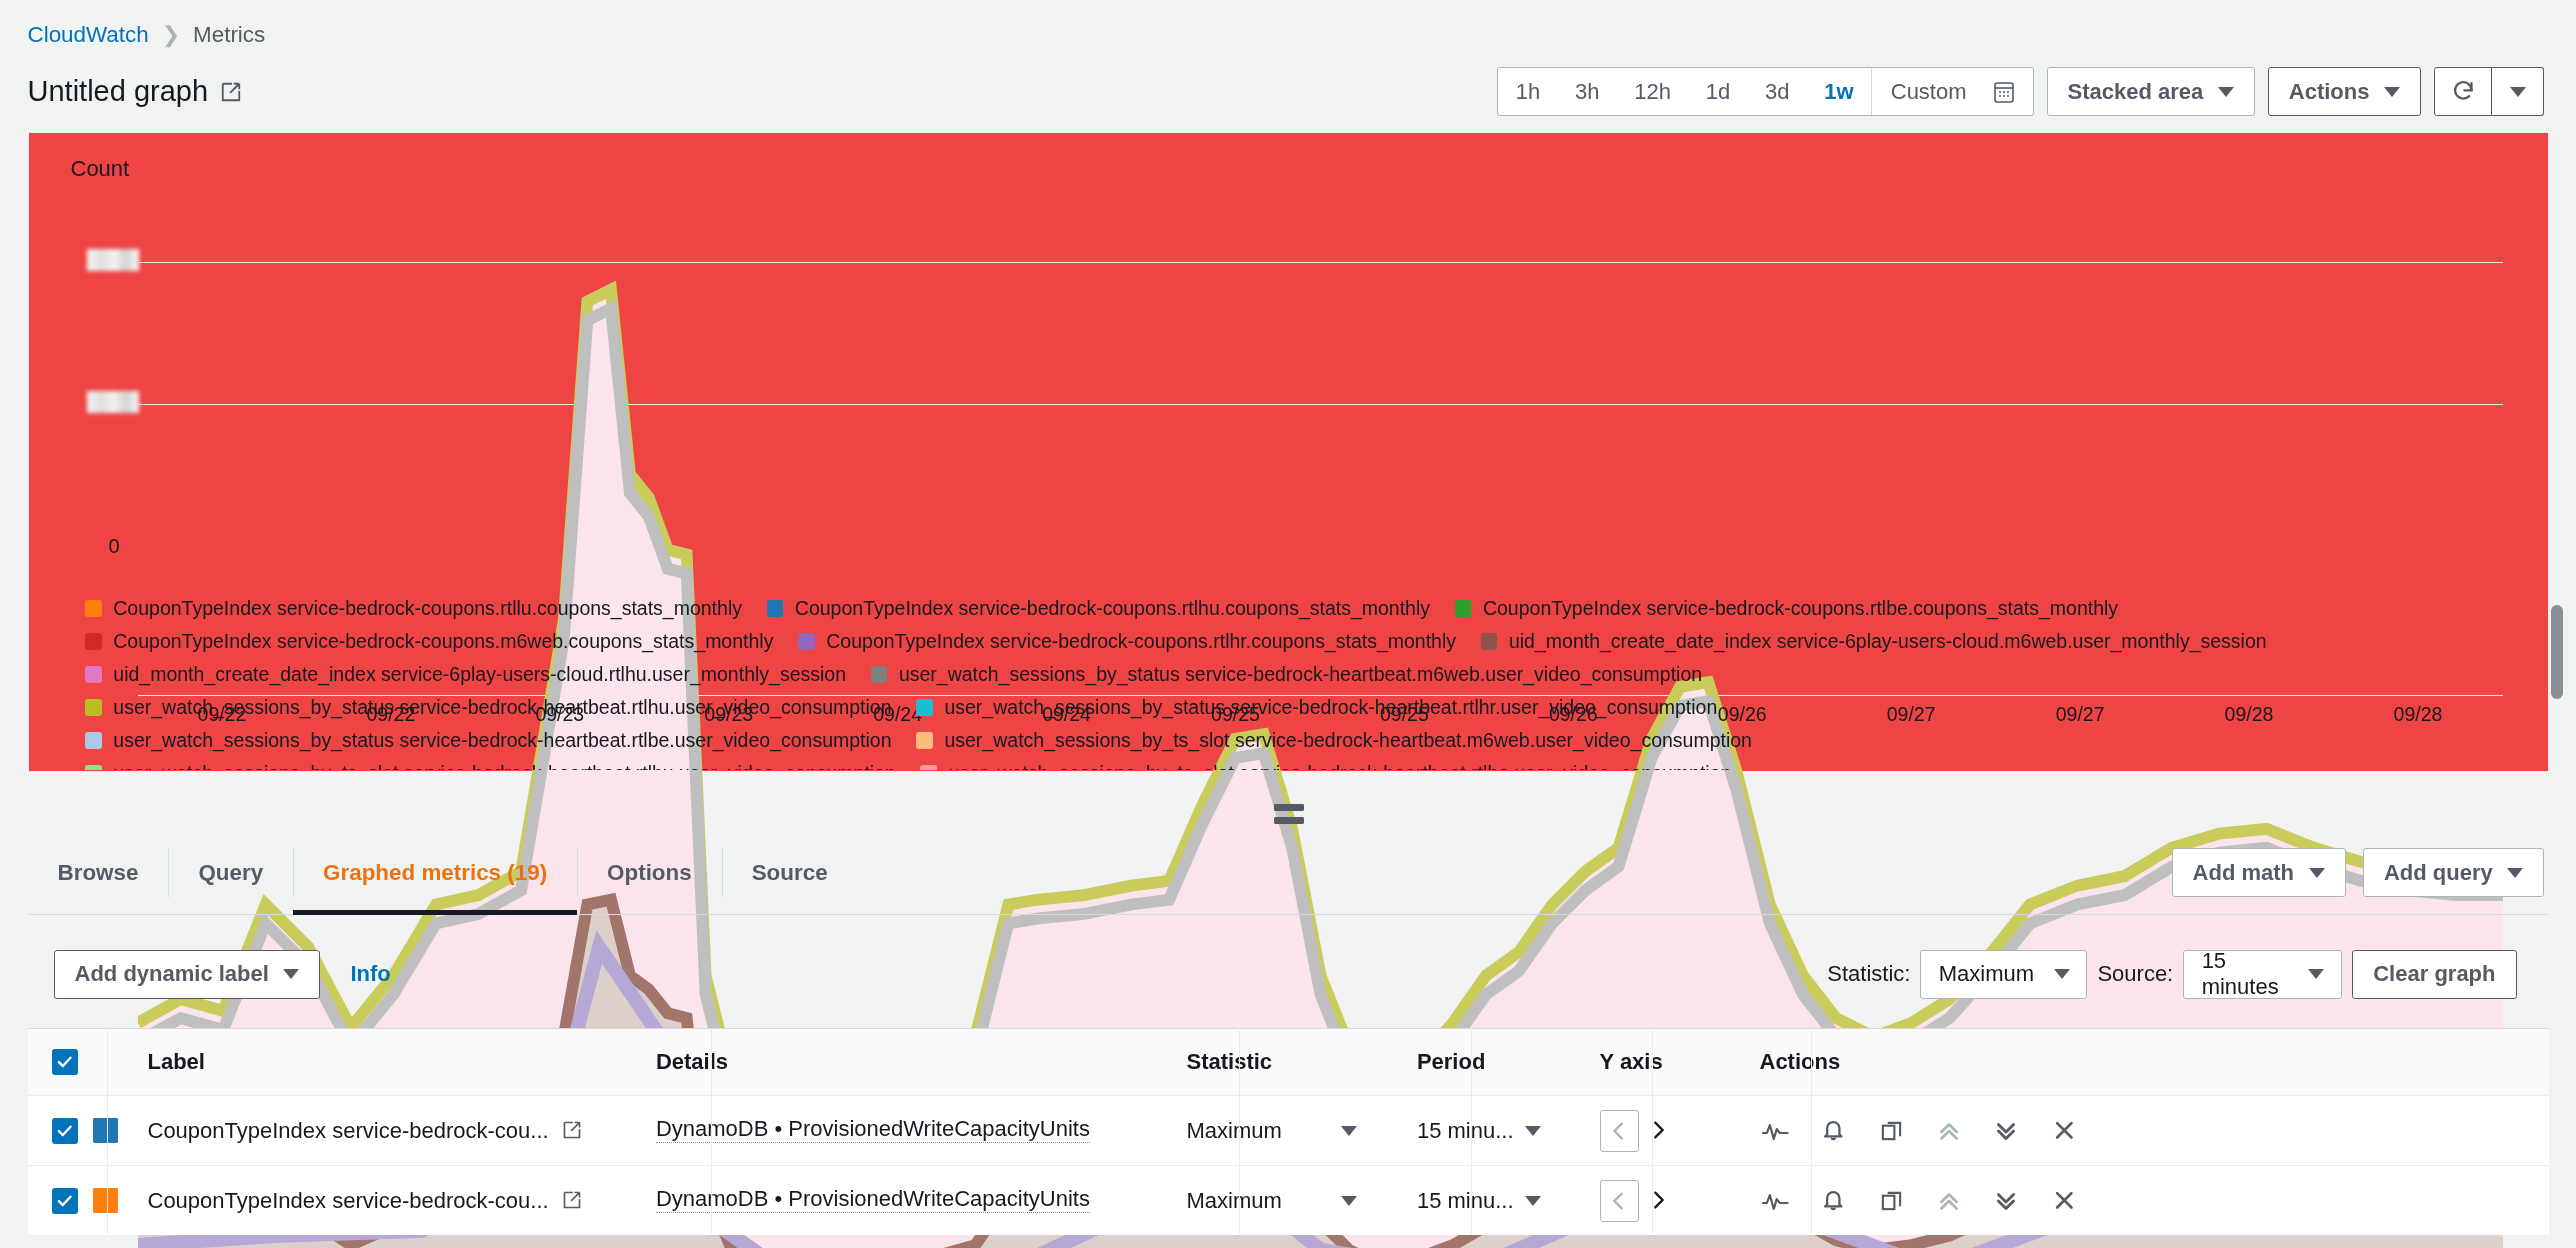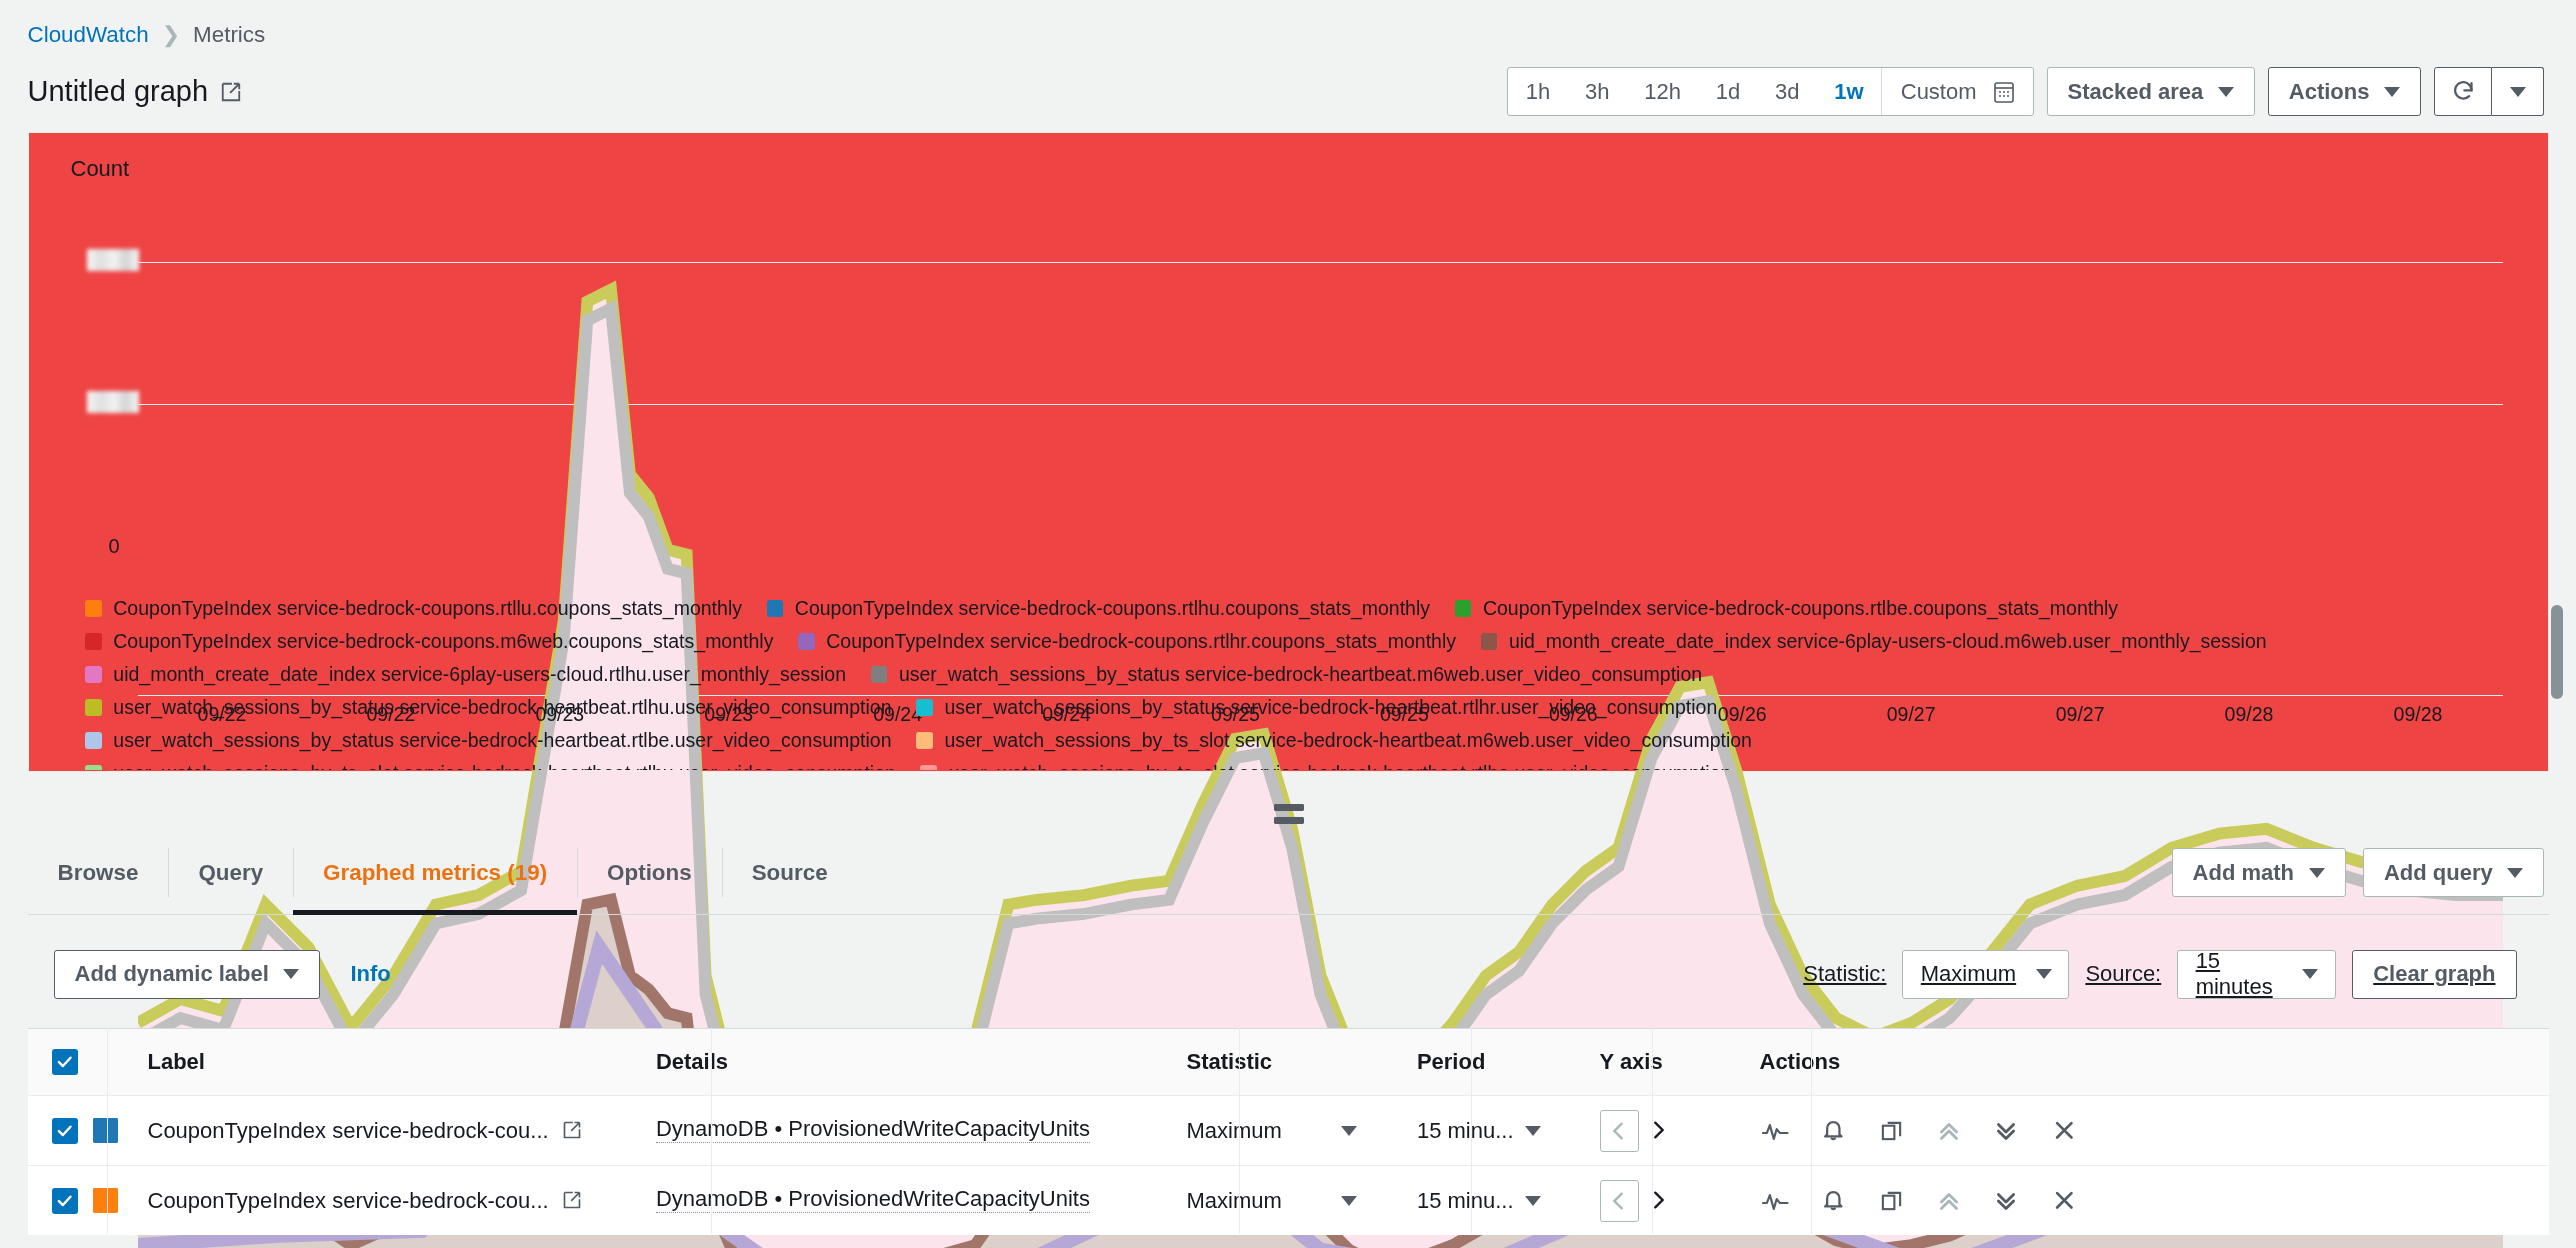--- a/index.html
+++ b/index.html
@@ -38,21 +38,21 @@
   }
   .range-btn {
     padding: 0 17.4px; height: 100%;
     display: flex; align-items: center; justify-content: center;
     font-size: 22px; color: #545b64; cursor: pointer; background: none; border: none;
     font-family: inherit;
   }
   .range-btn.active { color: #0073bb; font-weight: 700; }
   .range-divider { width: 0.7px; height: 100%; background: #d5dbdb; }
   .custom-btn {
-    display: flex; align-items: center; gap: 17px;
+    display: flex; align-items: center; gap: 27px;
     padding: 0 19px; height: 100%; font-size: 22px; color: #545b64; cursor: pointer;
   }
   .cal-icon { width: 20px; height: 22px; display: block; }
 
   .btn {
     display: flex; align-items: center; justify-content: center; gap: 14.5px;
     height: 49px; padding: 0 20px; border-radius: 2.9px;
     font-size: 22px; font-weight: 700; color: #545b64;
     background: #fff; border: 0.7px solid #aab7b8; cursor: pointer;
     font-family: inherit; white-space: nowrap;
@@ -124,21 +124,21 @@
   }
   .tabs-right { display: flex; align-items: center; gap: 17.4px; padding-right: 4.3px; }
 
   
   .controls {
     position: absolute; left: 27.5px; top: 934px; width: 2521px; height: 80px;
     display: flex; align-items: center; justify-content: space-between; padding: 0 32px 0 26px;
   }
   .controls-left { display: flex; align-items: center; gap: 30px; }
   .info-link { font-size: 22px; font-weight: 700; color: #0073bb; cursor: pointer; }
-  .controls-right { display: flex; align-items: center; gap: 16px; text-decoration: underline; }
+  .controls-right { display: flex; align-items: center; gap: 10px; }
   .ctl-label { font-size: 22px; color: #16191f; }
   .select {
     display: flex; align-items: center; justify-content: space-between; gap: 20px;
     height: 49px; padding: 0 17.4px; background: #fff; border: 0.7px solid #aab7b8; border-radius: 2.9px;
     font-size: 22px; color: #16191f; cursor: pointer; font-family: inherit;
   }
 
   
   .table { position: absolute; left: 27.5px; top: 1028px; width: 2521px; }
   .trow { display: flex; align-items: center; height: 70px; border-top: 0.7px solid #e9ebed; background: #fff; }

